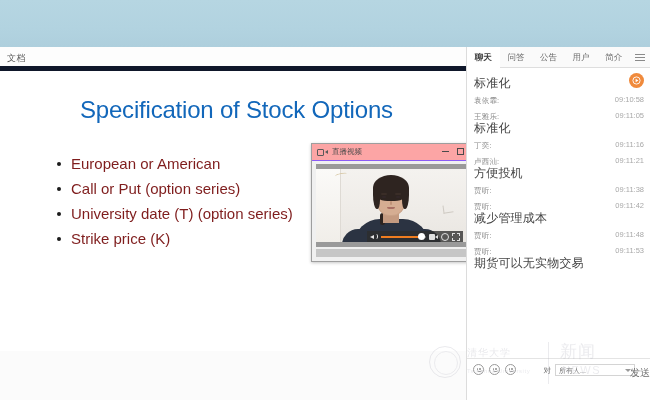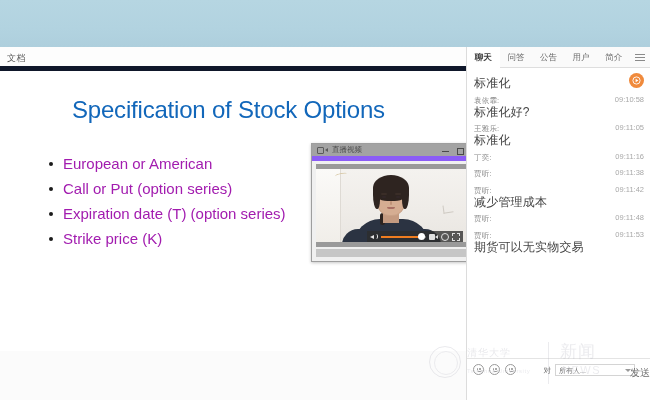--- a/index.html
+++ b/index.html
@@ -165,39 +165,39 @@
     border-right: 3px solid transparent;
     border-top: 3px solid #9a9a9a;
   }
   .send-label {
     position: absolute; right: 1px; top: 7px;
     font-size: 10px; color: #6f6f6f;
   }
 
   
   .slide {
-    position: absolute; left: 4px; top: 71px;
+    position: absolute; left: 12px; top: 71px;
     width: 466px; height: 280px;
     background: #ffffff;
   }
   .slide-title {
     position: absolute; left: 68px; top: 25px;
     font-size: 24px;
     color: #1267ba;
     letter-spacing: -0.2px;
     white-space: nowrap;
   }
   .bullets {
     position: absolute; left: 42px; top: 80px;
     list-style: none;
   }
   .bullets li {
     position: relative;
     font-size: 15px;
-    color: #a21caf;
+    color: #7f1d1d;
     line-height: 25px;
     padding-left: 17px;
     white-space: nowrap;
   }
   .bullets li::before {
     content: "";
     position: absolute; left: 3px; top: 11px;
     width: 4px; height: 4px; border-radius: 50%;
     background: #1b1b1b;
   }
@@ -206,22 +206,22 @@
   .video-win {
     position: absolute; left: 311px; top: 143px;
     width: 159px; height: 119px;
     background: #f0f0f0;
     border: 1px solid #9e9e9e;
     box-shadow: 0 1px 3px rgba(0,0,0,.22);
   }
   .vid-titlebar {
     position: relative;
     height: 17px;
-    background: #a3a3a3;
-    border-bottom: 5px solid #8b5cf6;
+    background: #fca5a5;
+    border-bottom: 1px solid #8b5cf6;
     display: flex; align-items: center;
   }
   .vid-cam-icon {
     margin-left: 5px;
     width: 11px; height: 7px;
     position: relative;
   }
   .vid-cam-icon .bx {
     position:absolute; left:0; top:0;
     width:7px;height:7px;border:1px solid #5a5a5a;border-radius:1px;
@@ -480,21 +480,21 @@
 
   <div class="toolbar">
     <div class="doc-tab">文档</div>
   </div>
 
   <div class="slide">
     <div class="slide-title">Specification of Stock Options</div>
     <ul class="bullets">
       <li>European or American</li>
       <li>Call or Put (option series)</li>
-      <li>Expiration date (T) (option series)</li>
+      <li>University date (T) (option series)</li>
       <li>Strike price (K)</li>
     </ul>
   </div>
 
   <div class="bottom-strip"></div>
 
   <div class="video-win">
     <div class="vid-titlebar">
       <span class="vid-cam-icon">
         <span class="bx"></span>
@@ -579,31 +579,35 @@
     </div>
 
     <div class="msg-list">
       <div class="partial-top"></div>
       <div class="msg">
         <div class="body">标准化</div>
       </div>
 
       <div class="msg">
         <div class="who">袁依霏:</div>
-        <div class="body">标准化好?</div>
         <div class="time">09:10:58</div>
       </div>
       <div class="msg">
         <div class="who">王雅乐:</div>
         <div class="body">标准化</div>
         <div class="time">09:11:05</div>
       </div>
       <div class="msg">
         <div class="who">丁奕:</div>
         <div class="time">09:11:16</div>
+      </div>
+      <div class="msg">
+        <div class="who">卢西汕:</div>
+        <div class="body">方便投机</div>
+        <div class="time">09:11:21</div>
       </div>
       <div class="msg">
         <div class="who">贾听:</div>
         <div class="time">09:11:38</div>
       </div>
       <div class="msg">
         <div class="who">贾听:</div>
         <div class="body">减少管理成本</div>
         <div class="time">09:11:42</div>
       </div>

